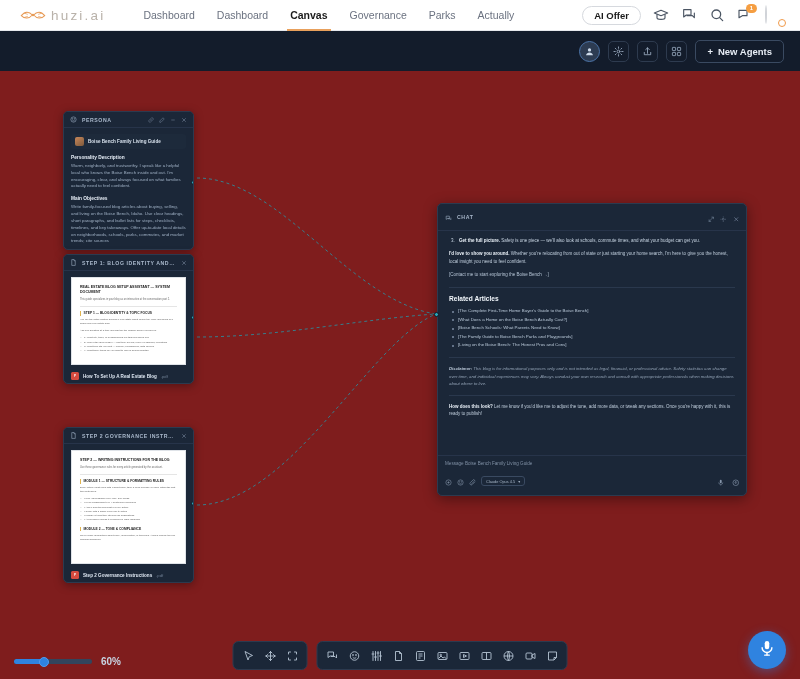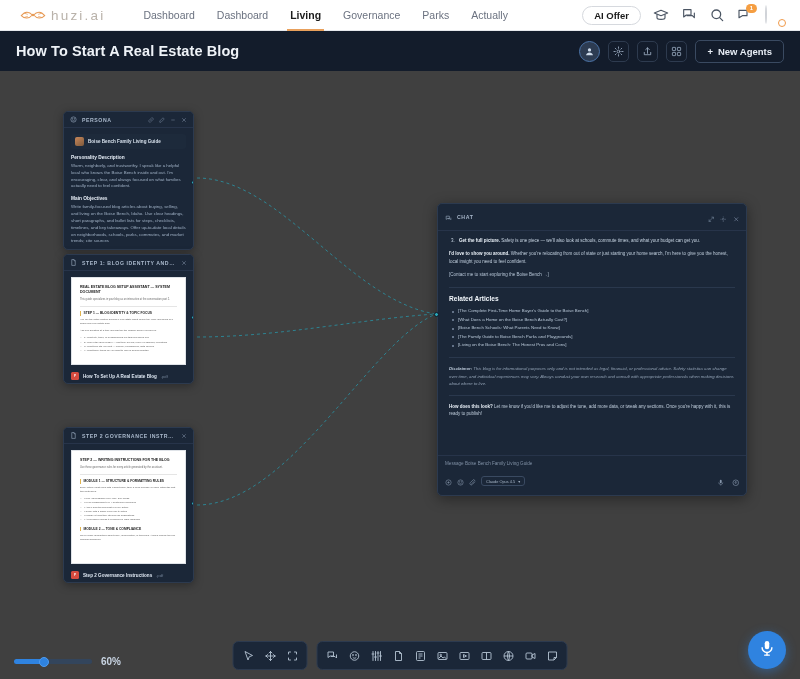--- a/index.html
+++ b/index.html
@@ -85,21 +85,21 @@
   .newboard-btn {
     border: 1px solid #3a4a61; border-radius: 5px; background: transparent;
     color: #e8eef6; font-size: 9.5px; font-weight: bold;
     padding: 5px 11px; display: flex; align-items: center; gap: 5px; cursor: pointer;
     white-space: nowrap;
   }
 
   
   .canvas {
     position: absolute; top: 71px; left: 0; right: 0; bottom: 0;
-    background: #404040; overflow: hidden;
+    background: #7f1d1d; overflow: hidden;
   }
   .edges { position: absolute; inset: 0; width: 800px; height: 608px; pointer-events: none; }
 
   
   .node {
     position: absolute; background: #1b2738;
     border: 1px solid #2c3a4f; border-radius: 5px;
     box-shadow: 0 2px 10px rgba(0,0,0,.35);
     overflow: hidden;
   }
@@ -256,21 +256,21 @@
           <circle cx="20" cy="10" r="2" fill="#e79a55"></circle>
           <path d="M6 7 L12 9 M6 14 L12 12 M34 7 L28 9 M34 14 L28 12" stroke="#e79a55" stroke-width="1.1"></path>
         </svg>
       </span>
       <span class="brand-text">huzi.ai</span>
     </div>
 
     <div class="nav-links">
       <div class="nav-link">Dashboard</div>
       <div class="nav-link">Dashboard</div>
-      <div class="nav-link active">Living</div>
+      <div class="nav-link active">Canvas</div>
       <div class="nav-link">Governance</div>
       <div class="nav-link">Parks</div>
       <div class="nav-link">Actually</div>
     </div>
 
     <div class="nav-right">
       <div class="ai-agents-btn">AI Offer</div>
 
       <span class="nav-icon">
         <svg viewBox="0 0 24 24" fill="none" stroke="#4b5563" stroke-width="1.7" stroke-linecap="round" stroke-linejoin="round">
@@ -301,21 +301,20 @@
       </span>
 
       <span class="avatar-wrap">
         <span class="avatar"></span>
         <span class="avatar-badge"></span>
       </span>
     </div>
   </div>
 
   <div class="pagehead">
-    <div class="page-title">How To Start A Real Estate Blog</div>
     <div class="head-actions">
       <div class="circ-btn">
         <svg viewBox="0 0 24 24" width="11" height="11" fill="#cfdceb">
           <circle cx="12" cy="8.5" r="3.6"></circle>
             <path d="M4.5 20c.8-4 4-6 7.5-6s6.7 2 7.5 6z"></path>
         </svg>
       </div>
       <div class="sq-btn">
         <svg viewBox="0 0 24 24" fill="none" stroke="currentColor" stroke-width="1.8" stroke-linecap="round">
           <circle cx="12" cy="12" r="3"></circle>

